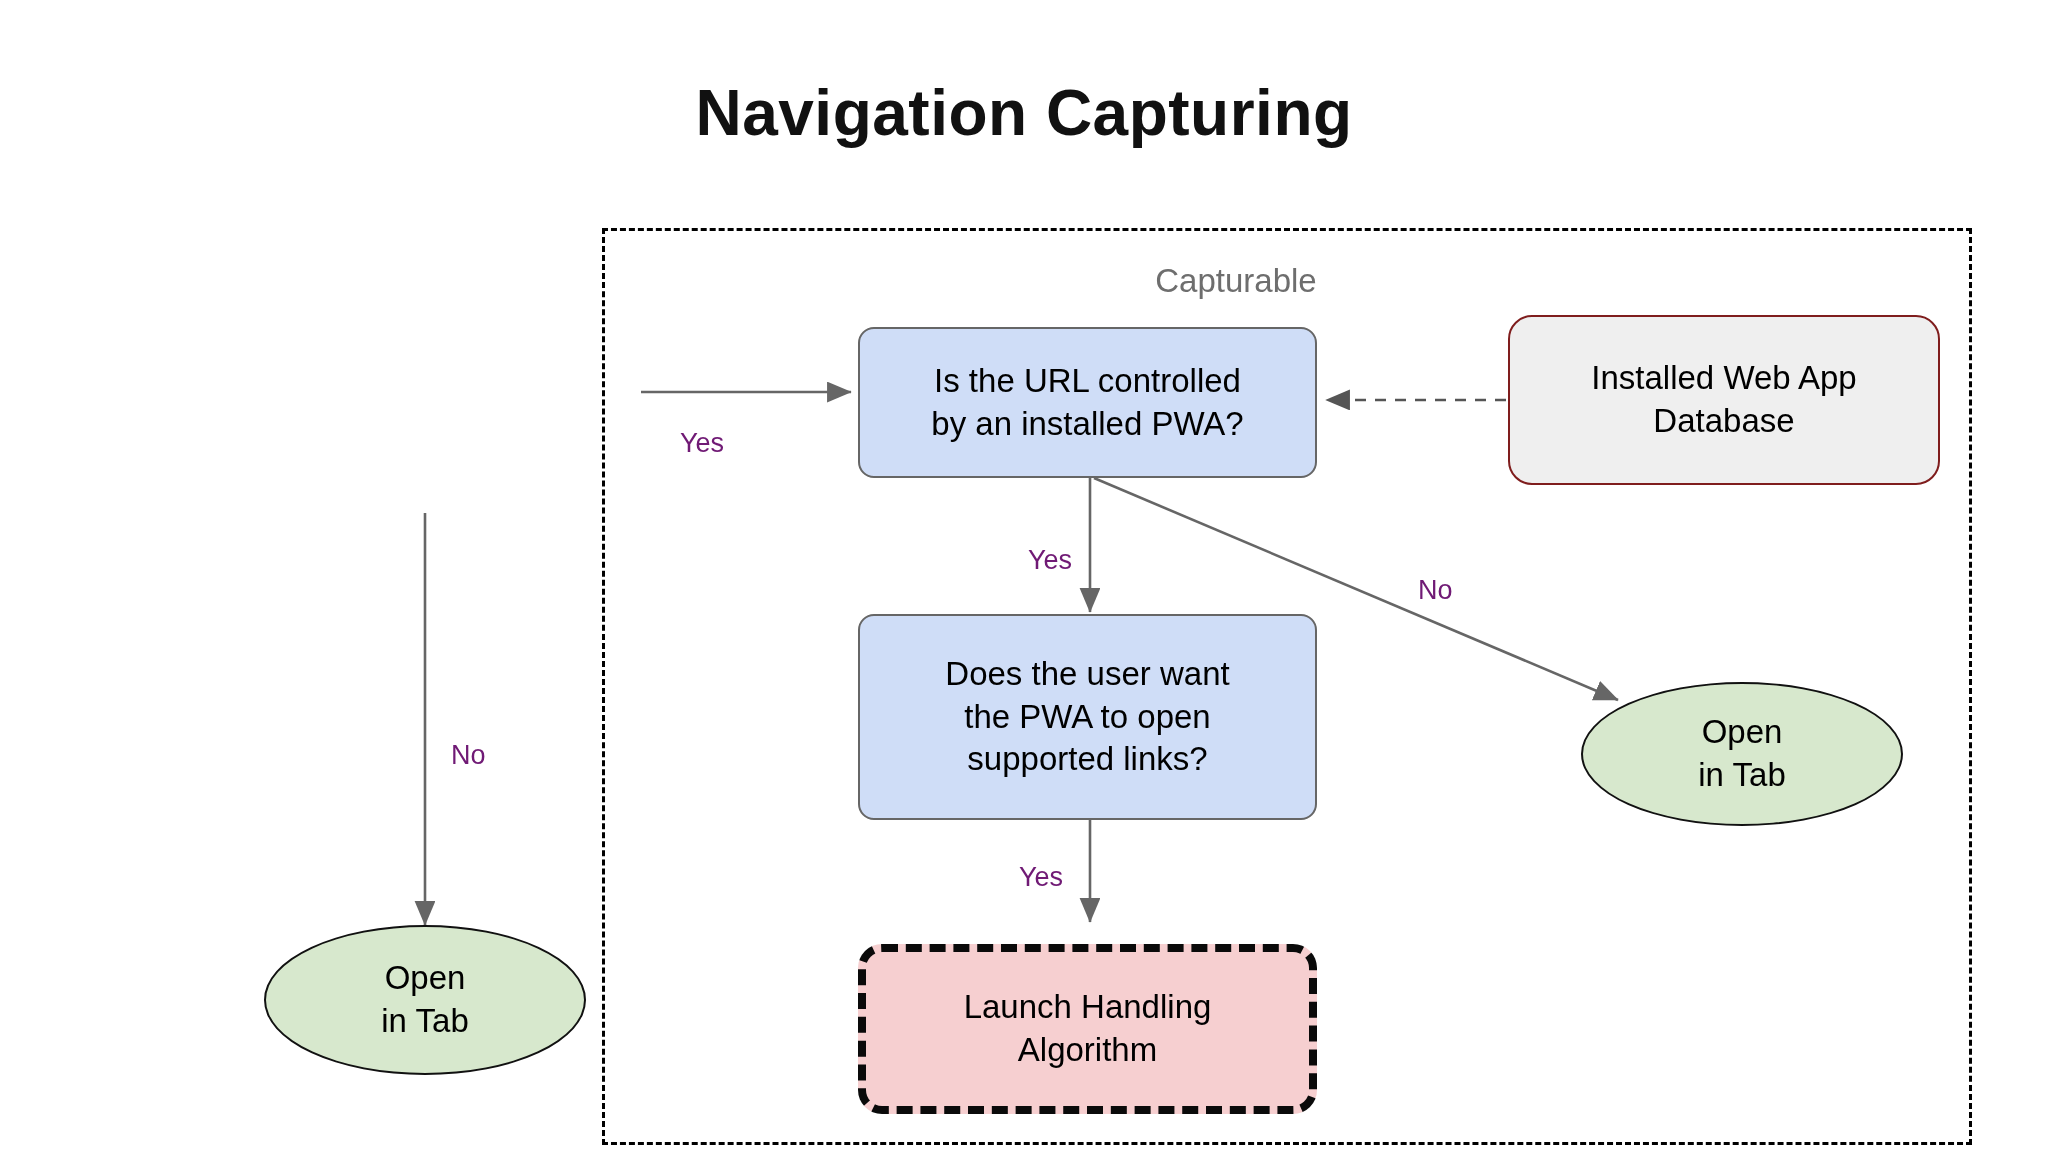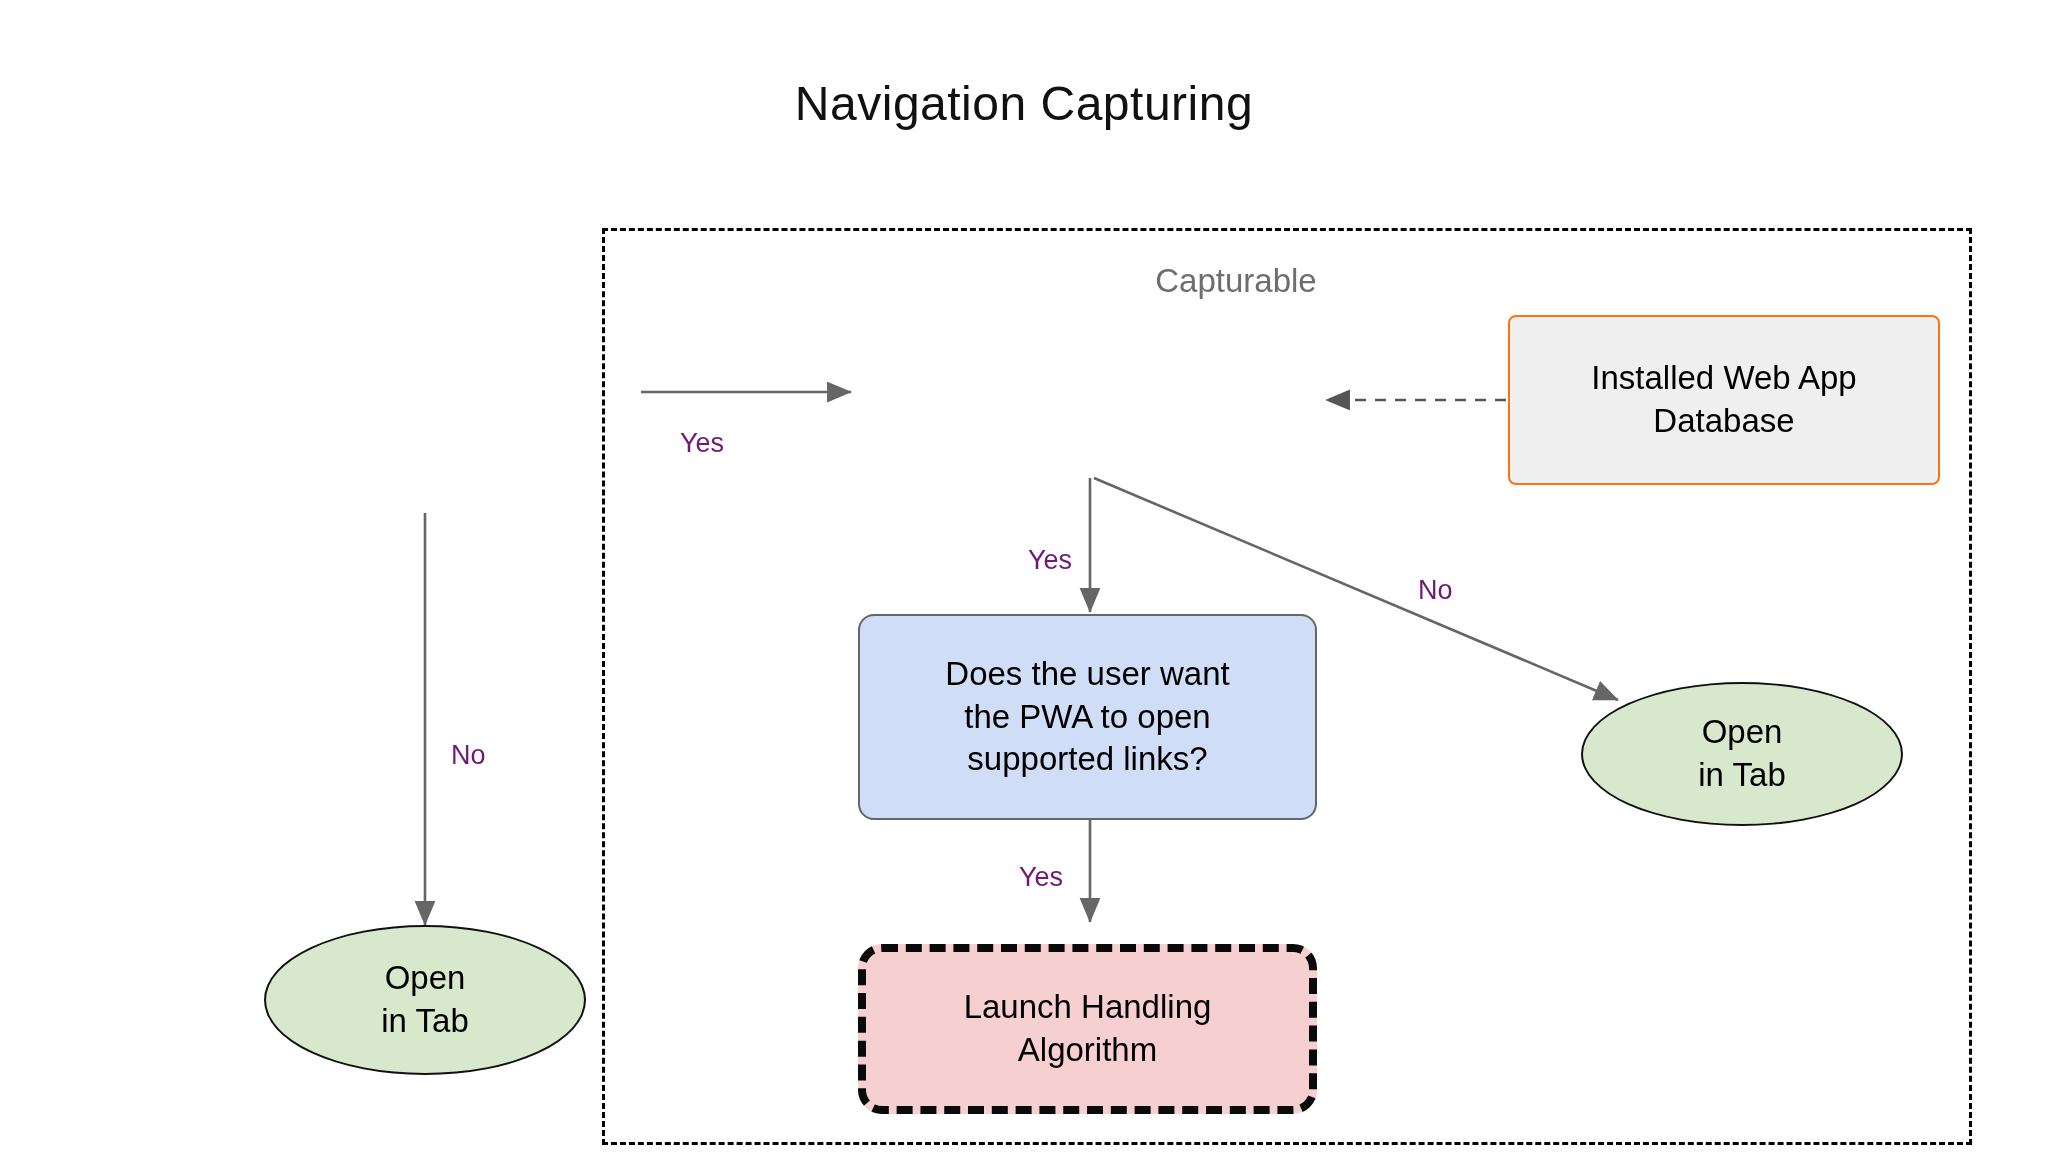--- a/index.html
+++ b/index.html
@@ -28,22 +28,22 @@
     pointer-events: none;
   }
 
   
   .diagram-title {
     position: absolute;
     left: 0;
     top: 78px;
     width: 2048px;
     text-align: center;
-    font-size: 48px;
-    font-weight: 400;
+    font-size: 64px;
+    font-weight: 700;
     letter-spacing: 0.5px;
     color: #111111;
     line-height: 1.1;
   }
 
   
   .group-box {
     position: absolute;
     border: 3px dashed #000000;
     background: transparent;
@@ -82,22 +82,22 @@
     border: 7px dashed #565656;
     border-radius: 26px;
   }
   .node-process-pink {
     background: #f6cfd0;
     border: 8px dashed #0a0a0a;
     border-radius: 24px;
   }
   .node-datastore {
     background: #efefef;
-    border: 2px solid #f97316;
-    border-radius: 8px;
+    border: 2px solid #7f1d1d;
+    border-radius: 24px;
   }
   .node-terminal {
     background: #d7e8cd;
     border: 2.5px solid #111111;
     border-radius: 50%;
   }
 
   
   .edge-label {
     position: absolute;
@@ -145,20 +145,22 @@
     <g>
       <path d="M1090,820 L1090,922" stroke="#666666" stroke-width="2.6" fill="none" marker-end="url(#arrow)"></path>
     </g>
 
     <g>
       <path d="M1506,400 L1326,400" stroke="#555555" stroke-width="2.6" fill="none" stroke-dasharray="11 9" marker-end="url(#arrow-dash)"></path>
     </g>
   </svg>
 
 
+  <div class="node node-decision" style="left:858px; top:327px; width:459px; height:151px;">Is the URL controlled
+by an installed PWA?</div>
 
   <div class="node node-datastore" style="left:1508px; top:315px; width:432px; height:170px;">Installed Web App
 Database</div>
 
   <div class="node node-decision" style="left:858px; top:614px; width:459px; height:206px;">Does the user want
 the PWA to open
 supported links?</div>
 
   <div class="node node-process-pink" style="left:858px; top:944px; width:459px; height:170px;">Launch Handling
 Algorithm</div>

